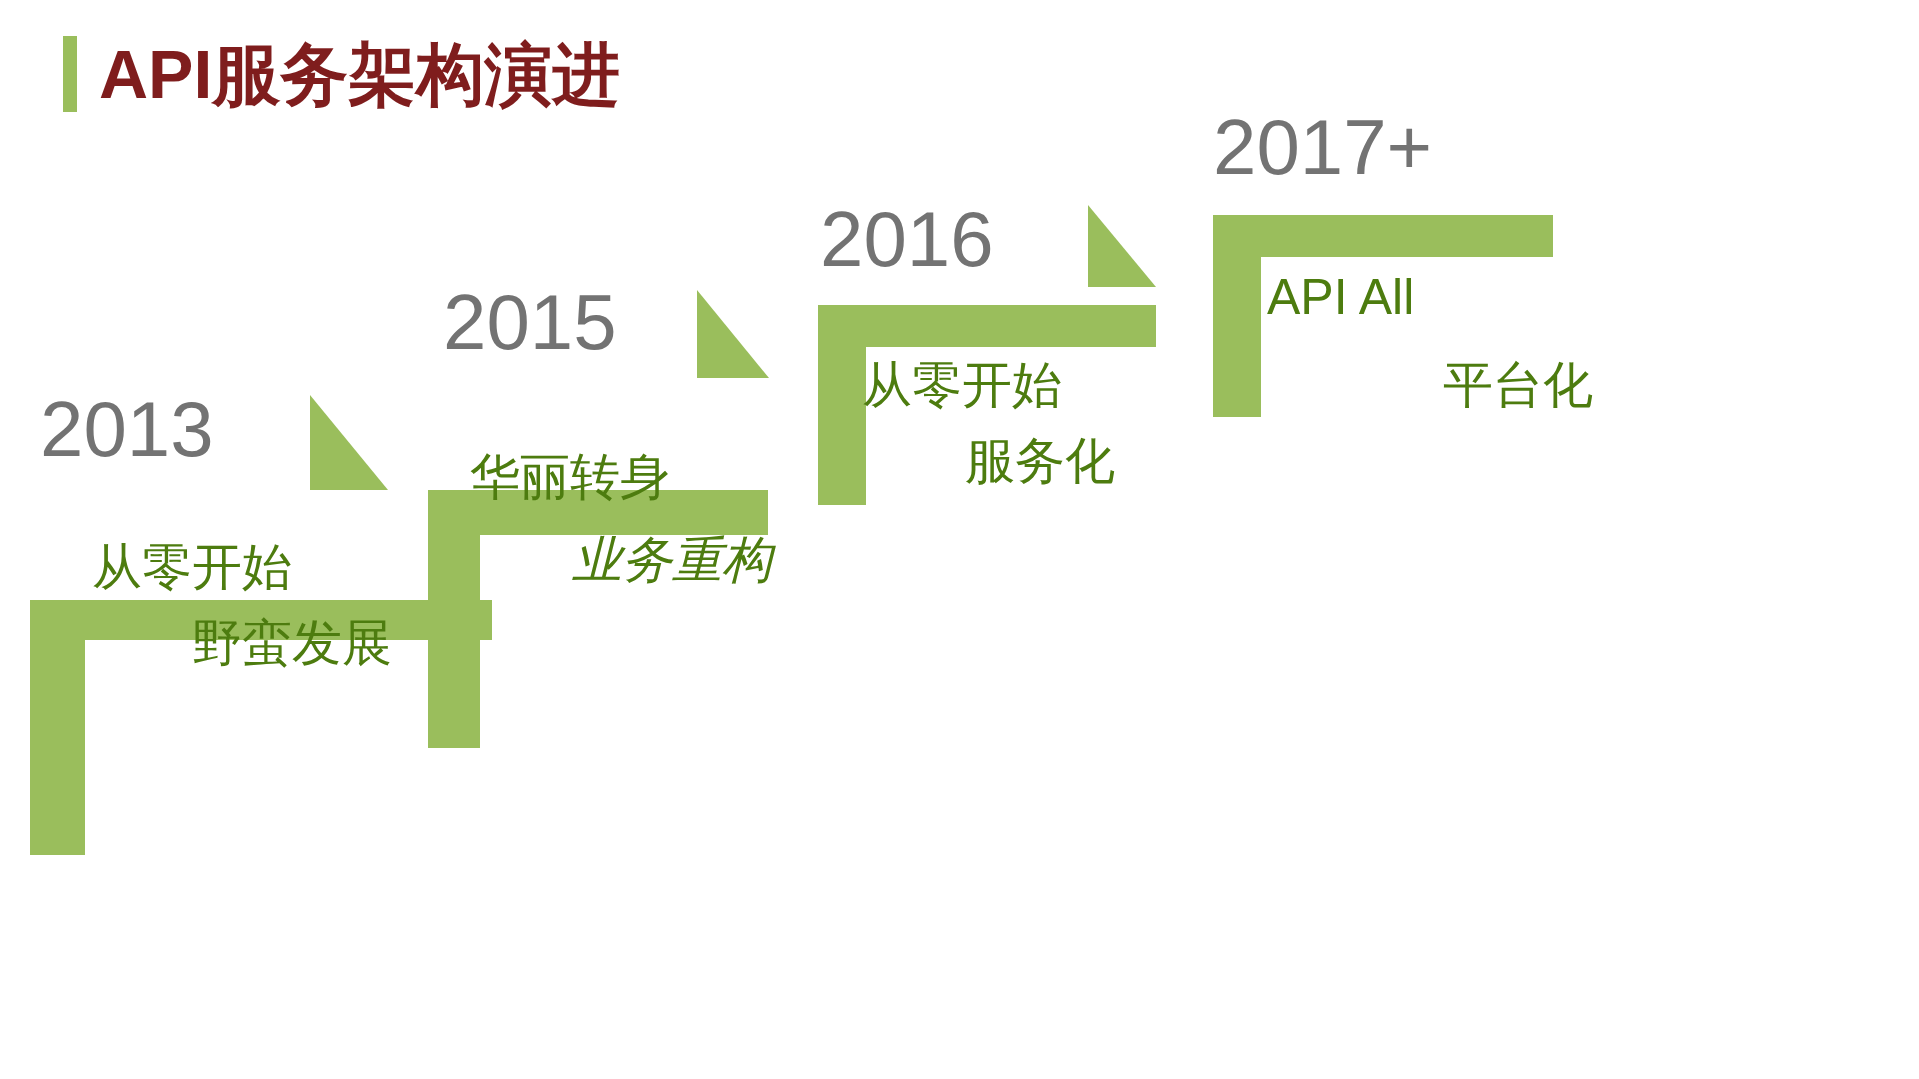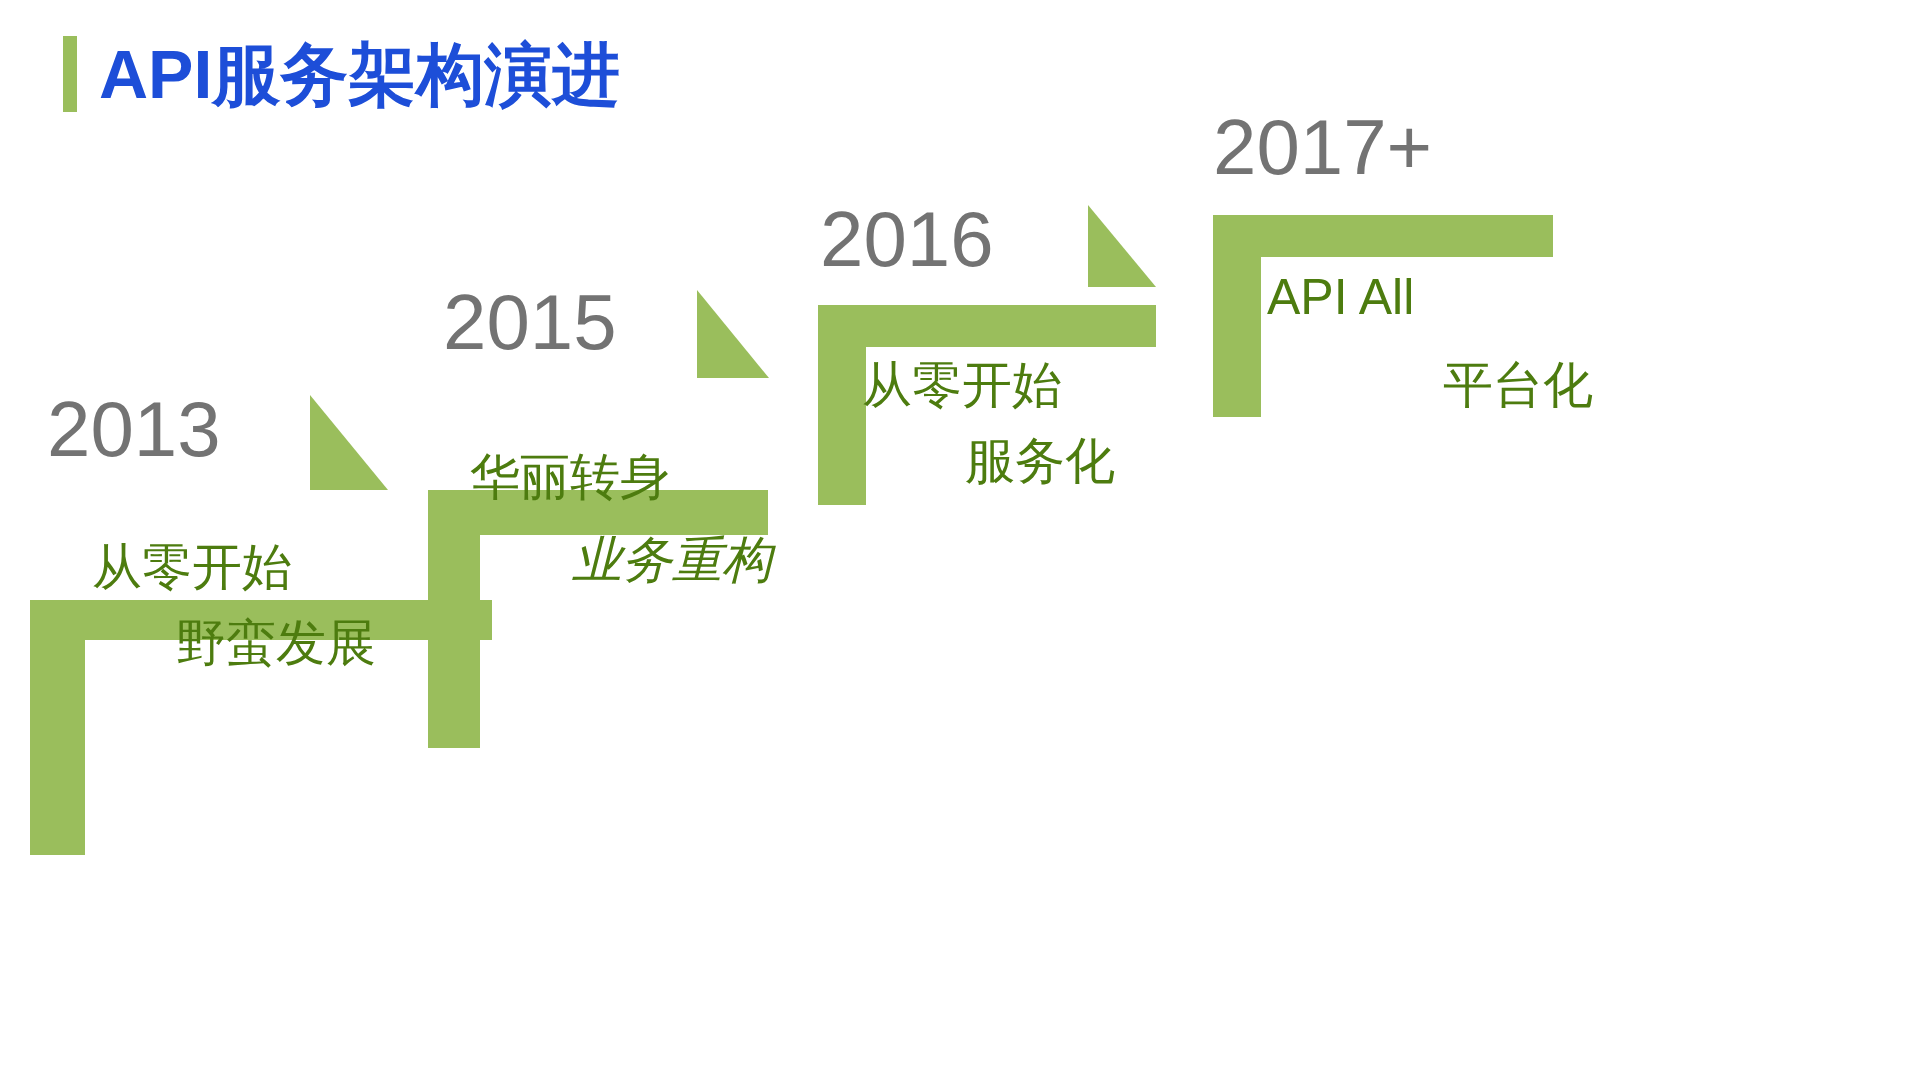--- a/index.html
+++ b/index.html
@@ -35,21 +35,21 @@
   }
   .title-accent {
     width: 14px;
     height: 76px;
     background: #9ABE5C;
     flex: 0 0 auto;
   }
   .title-text {
     font-size: 68px;
     font-weight: bold;
-    color: #1d4ed8;
+    color: #7f1d1d;
     letter-spacing: 0px;
     line-height: 1;
     white-space: nowrap;
   }
 
   
   .step {
     position: absolute;
   }
   
@@ -96,25 +96,25 @@
 <body>
 
 <div id="slide">
 
   <div class="title-wrap">
     <div class="title-accent"></div>
     <div class="title-text">API服务架构演进</div>
   </div>
 
   <div class="step">
-    <div class="year" style="left:47px; top:390px;">2013</div>
+    <div class="year" style="left:40px; top:390px;">2013</div>
     <div class="step-bar" style="left:30px;  top:600px; width:462px; height:40px;"></div>
     <div class="step-leg" style="left:30px;  top:600px; width:55px;  height:255px;"></div>
     <div class="cap" style="left:92px;  top:542px;">从零开始</div>
-    <div class="cap" style="left:176px; top:618px;">野蛮发展</div>
+    <div class="cap" style="left:192px; top:618px;">野蛮发展</div>
   </div>
 
   <div class="step-arrow" style="left:310px; top:395px; border-width:95px 0 0 78px; border-color:transparent transparent transparent #9ABE5C;"></div>
 
   <div class="step">
     <div class="year" style="left:443px; top:283px;">2015</div>
     <div class="step-bar" style="left:428px; top:490px; width:340px; height:45px;"></div>
     <div class="step-leg" style="left:428px; top:490px; width:52px;  height:258px;"></div>
     <div class="cap" style="left:470px; top:452px;">华丽转身</div>
     <div class="cap" style="left:572px; top:535px;font-style:italic;">业务重构</div>

